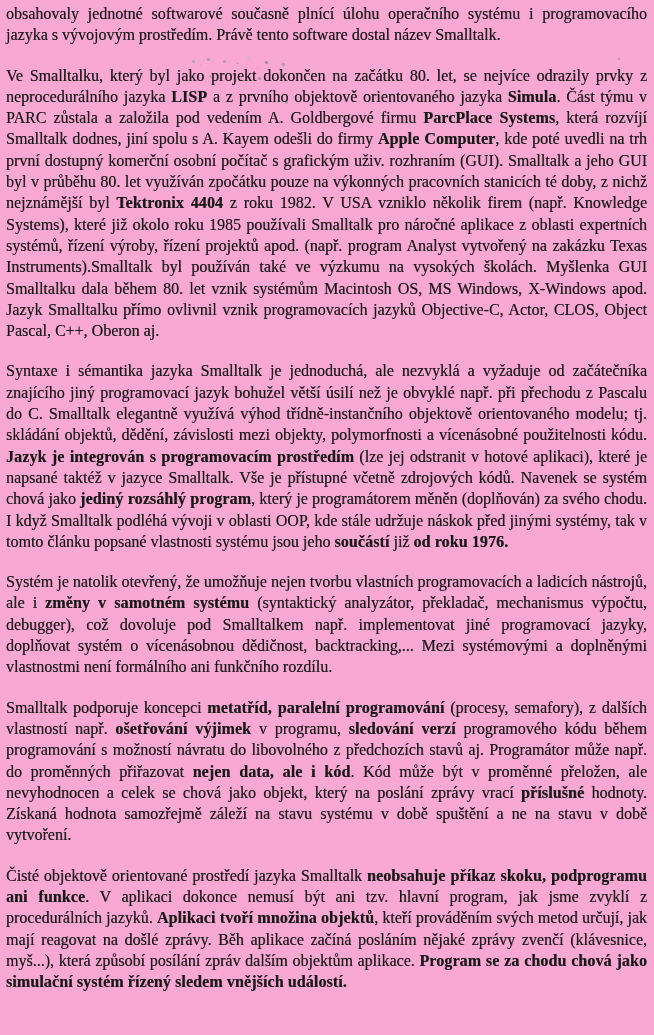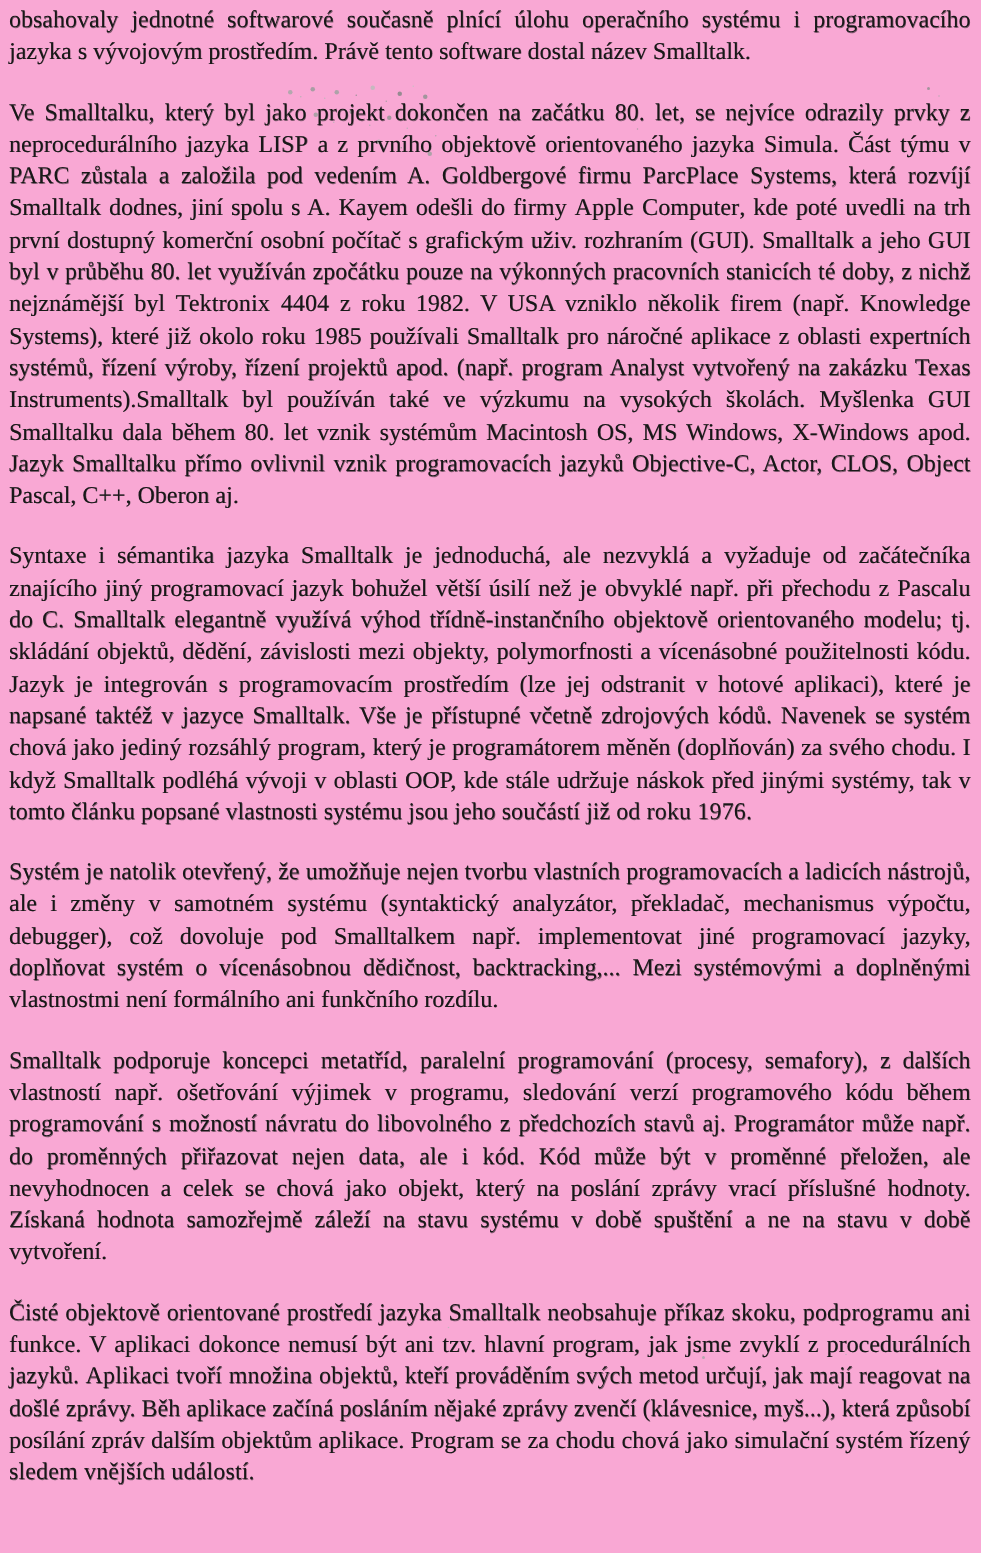--- a/index.html
+++ b/index.html
@@ -26,21 +26,21 @@
     font-size: 16px;
     line-height: 21.3px;
     color: #181818;
     text-align: justify;
     text-shadow: 0.35px 0.35px 0.2px rgba(25,25,25,0.55);
   }
   .para {
     margin: 0 0 19px 0;
   }
   .para b {
-    font-weight: normal;
+    font-weight: bold;
     letter-spacing: 0.1px;
   }
   
   .smudge {
     position: absolute;
     left: 192px;
     top: 60px;
     width: 3px;
     height: 3px;
     border-radius: 50%;

